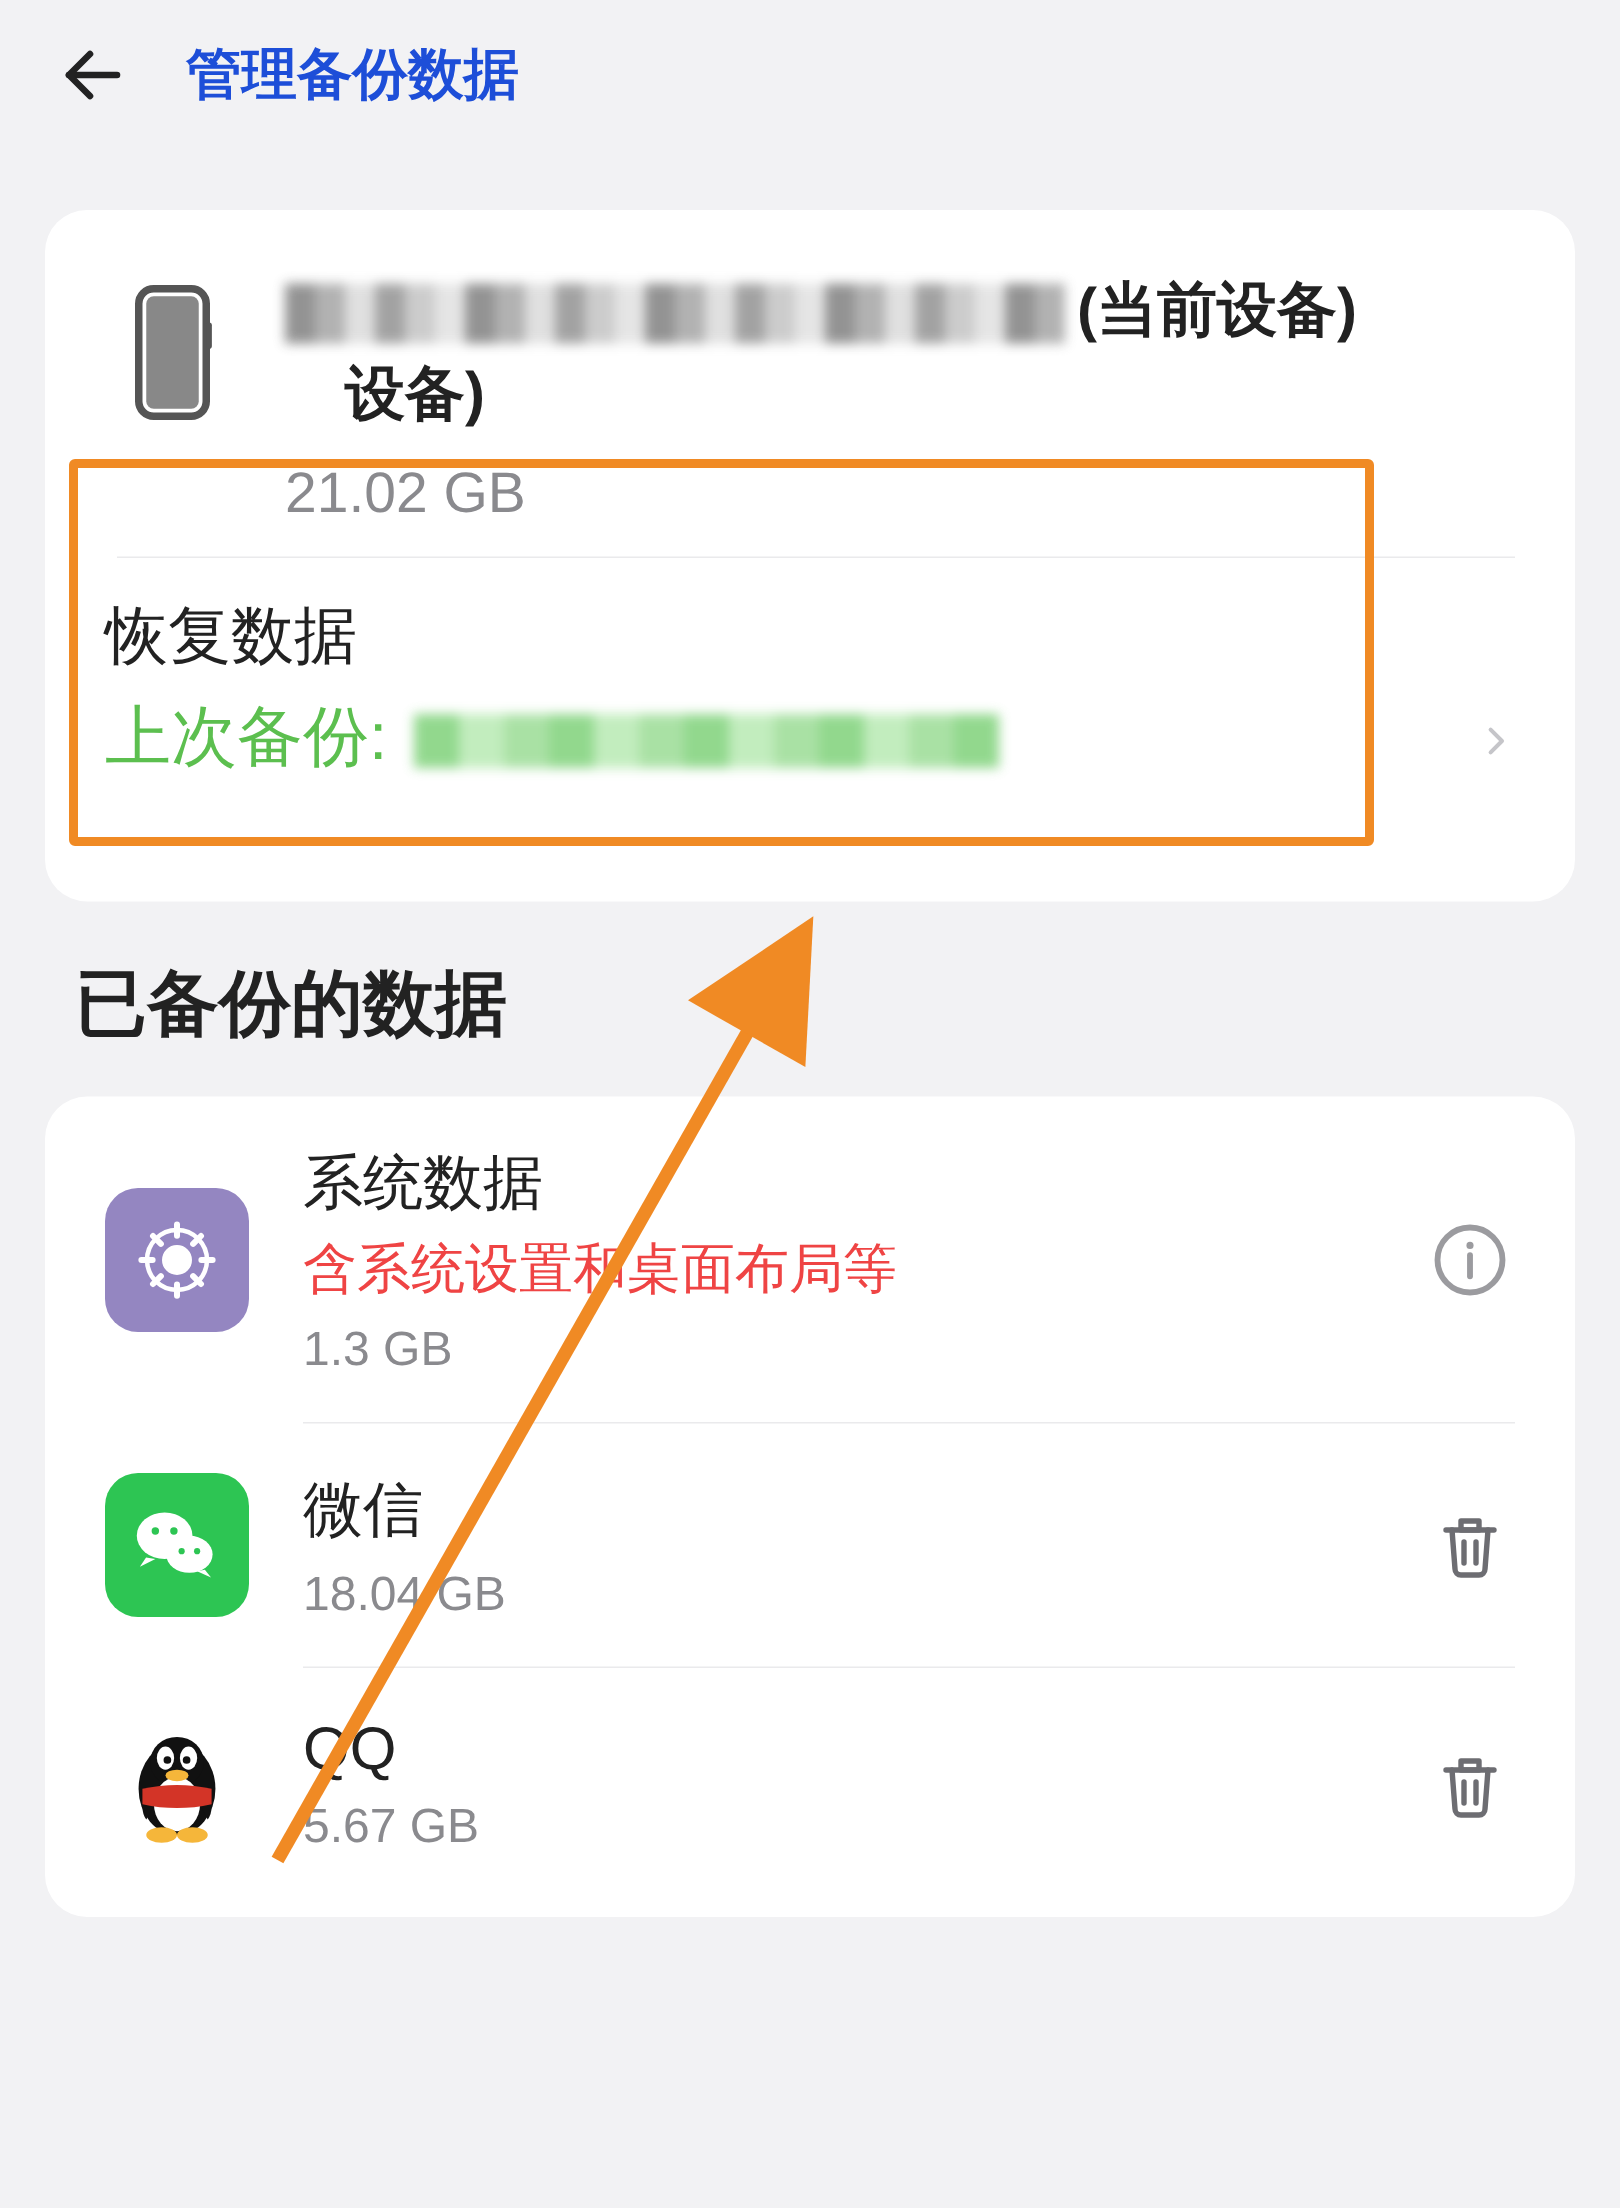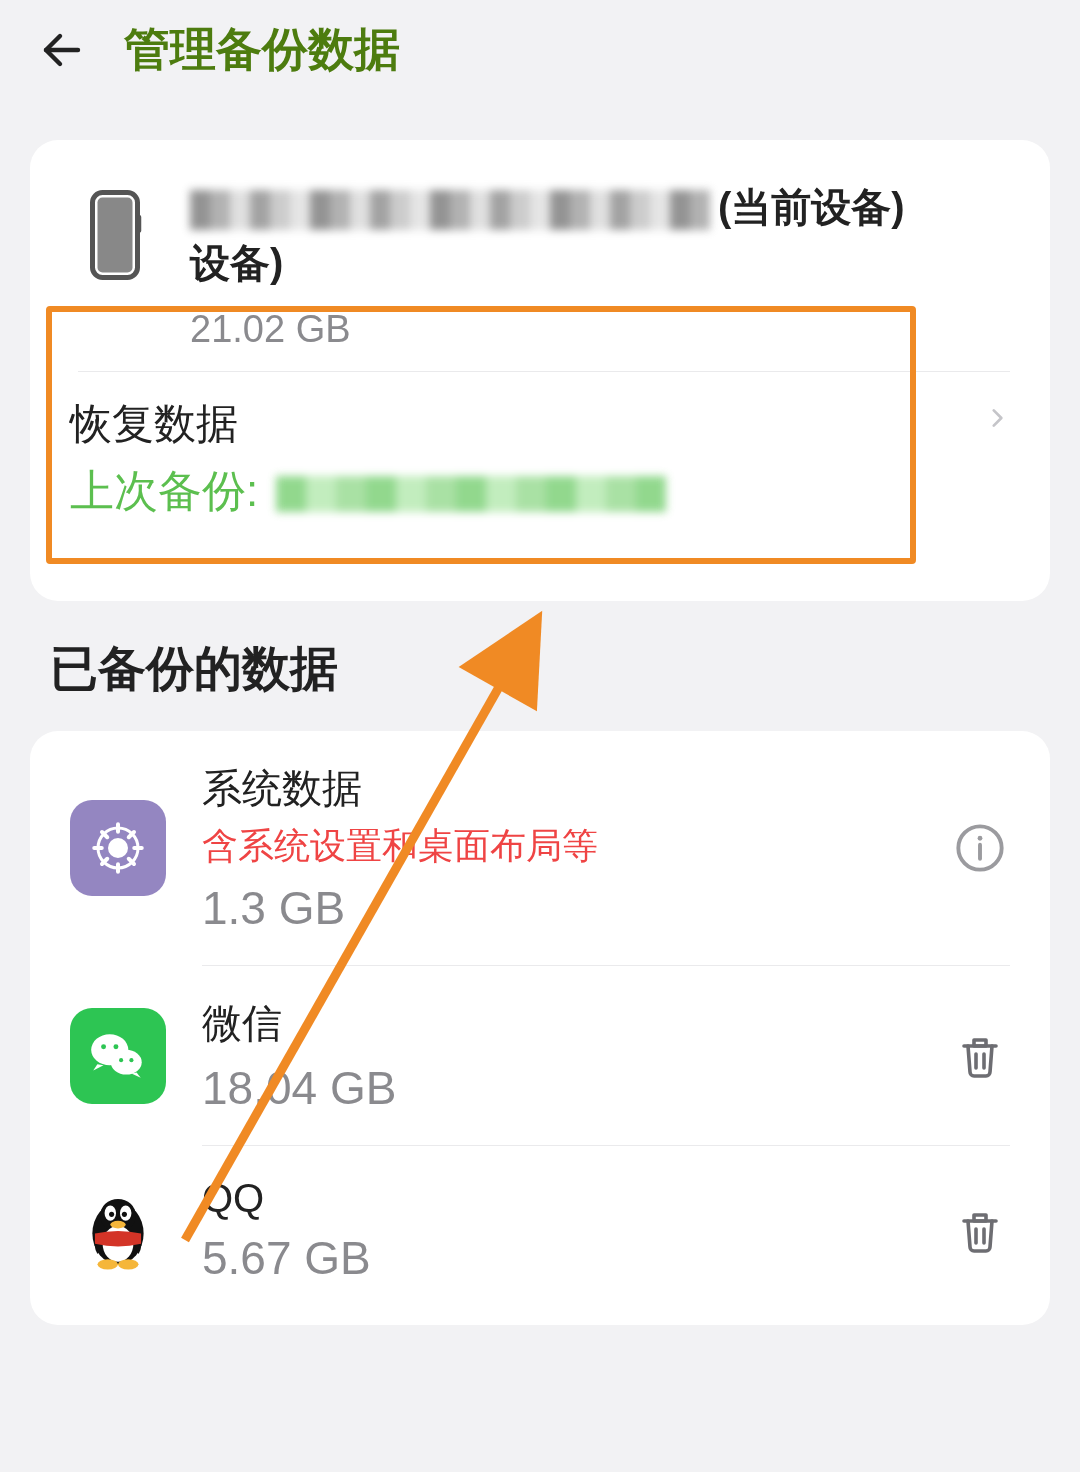--- a/index.html
+++ b/index.html
@@ -21,23 +21,23 @@
   }
   .back-btn {
     width: 64px;
     height: 64px;
     display: flex;
     align-items: center;
     justify-content: center;
     margin-right: 30px;
   }
   .page-title {
-    font-size: 46px;
+    font-size: 37px;
     font-weight: 600;
-    color: #4d7c0f;
+    color: #1d4ed8;
   }
 
   
   .card {
     background: #fff;
     border-radius: 28px;
     margin: 40px 30px 0 30px;
     padding: 0;
     overflow: visible;
     position: relative;
@@ -68,21 +68,21 @@
     font-size: 38px;
     color: #8a8a8e;
     margin-top: 18px;
   }
 
   
   .restore-row {
     margin: 0 16px 20px 16px;
     padding: 24px 24px 36px 24px;
     display: flex;
-    align-items: flex-start;
+    align-items: flex-end;
     position: relative;
   }
   .restore-body { flex: 1; }
   .restore-title {
     font-size: 42px;
     font-weight: 500;
     color: #222;
     margin-bottom: 10px;
   }
   .restore-sub {
@@ -136,21 +136,21 @@
     font-weight: 500;
     color: #222;
   }
   .app-sub {
     font-size: 36px;
     color: #ef4444;
     margin-top: 6px;
     font-family: Liberation Serif, serif;
   }
   .app-size {
-    font-size: 46px;
+    font-size: 32px;
     color: #8a8a8e;
     margin-top: 10px;
   }
   .app-action {
     width: 60px;
     height: 60px;
     display: flex;
     align-items: center;
     justify-content: center;
     color: #8a8a8e;
@@ -221,21 +221,21 @@
       <svg width="54" height="90" viewBox="0 0 40 72">
         <rect x="2" y="2" width="36" height="68" rx="8" ry="8" fill="none" stroke="#555" stroke-width="4"></rect>
         <rect x="6" y="6" width="28" height="60" rx="4" fill="#888"></rect>
         <rect x="38" y="20" width="3" height="14" rx="1.5" fill="#555"></rect>
       </svg>
     </div>
     <div class="device-body">
       <div class="device-title">
         <span class="redact device"></span><span>(当前设备)</span>
       </div>
-      <div class="device-title" style="margin-top:2px;">设备)</div>
+      <div class="device-title" style="margin-top:2px;margin-left:40px;">设备)</div>
       <div class="device-size">21.02 GB</div>
     </div>
   </div>
 
   <div class="hr hr-top"></div>
 
   <div class="restore-row">
     <div class="restore-body">
       <div class="restore-title">恢复数据</div>
       <div class="restore-sub">

